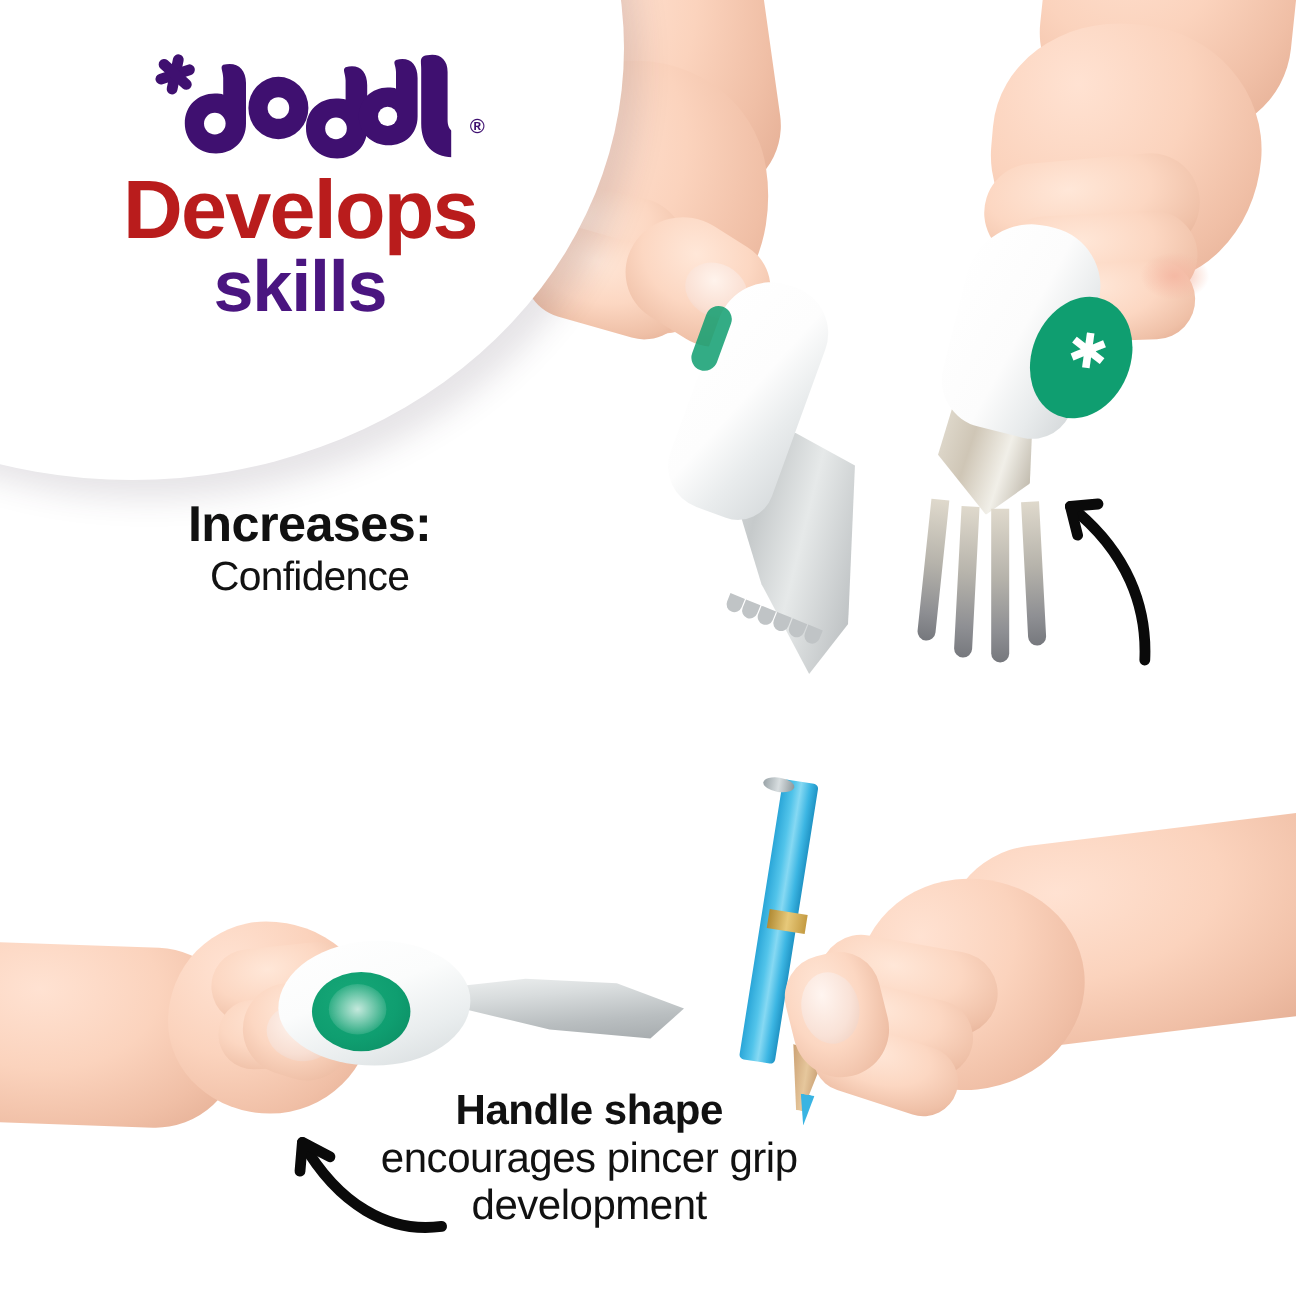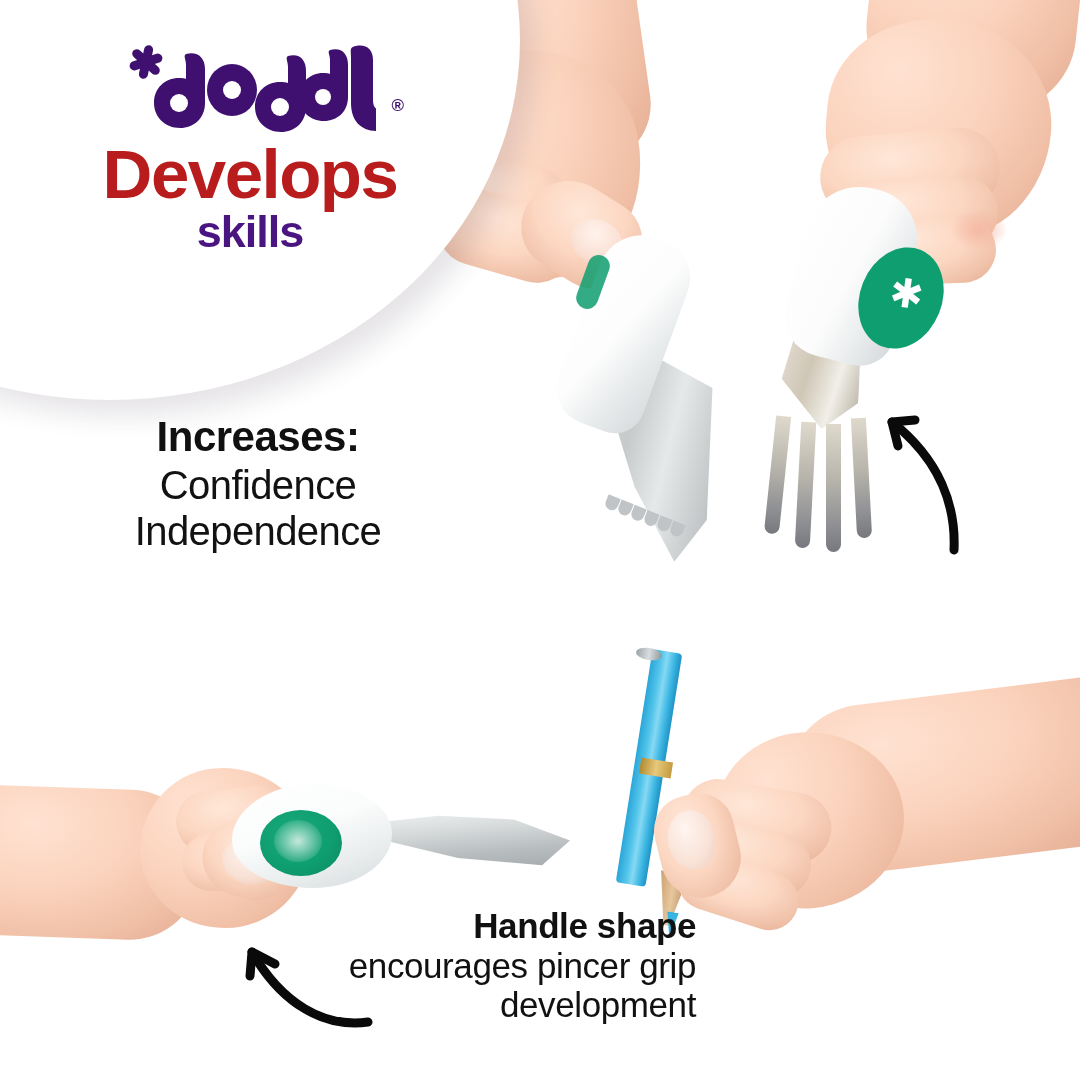--- a/index.html
+++ b/index.html
@@ -124,32 +124,32 @@
   #panel{position:absolute;left:-300px;top:-320px;width:820px;height:720px;border-radius:50%;
       background:#ffffff;box-shadow:14px 16px 26px rgba(60,50,70,.13);}
 
   
   #logo-block{position:absolute;left:92px;top:42px;width:300px;text-align:center;}
   #logo-mark{display:block;width:268px;height:92px;margin:0 auto;}
   #logo-reg{position:absolute;right:-12px;bottom:18px;color:#3f1070;font-size:17px;font-weight:700;}
 
   #headline{position:absolute;left:60px;top:142px;width:380px;text-align:center;line-height:.96;}
   #headline .l1{display:block;font-size:69px;font-weight:700;color:#b91c1c;letter-spacing:-1.5px;}
-  #headline .l2{display:block;font-size:45px;font-weight:700;color:#4a1580;letter-spacing:-1px;margin-top:2px;}
+  #headline .l2{display:block;font-size:60px;font-weight:700;color:#4a1580;letter-spacing:-1px;margin-top:2px;}
 
   #increases{position:absolute;left:58px;top:412px;width:400px;text-align:center;}
   #increases .head{display:block;font-size:42px;font-weight:700;color:#111;letter-spacing:-.5px;line-height:1.18;text-align:center;}
-  #increases .item{display:block;font-size:40px;font-weight:400;color:#121212;letter-spacing:-.6px;line-height:1.17;}
+  #increases .item{display:block;font-size:34px;font-weight:400;color:#121212;letter-spacing:-.6px;line-height:1.17;}
 
   #cap-grip{position:absolute;left:620px;top:548px;width:452px;text-align:center;line-height:1.12;}
   #cap-grip span{font-size:35px;color:#111;letter-spacing:-.4px;}
   #cap-grip .b{font-weight:700;}
   #cap-grip .r{font-weight:400;}
 
-  #cap-handle{position:absolute;left:286px;top:906px;width:410px;text-align:right;line-height:1.13;}
+  #cap-handle{position:absolute;left:286px;top:906px;width:410px;text-align:center;line-height:1.13;}
   #cap-handle span{font-size:35px;color:#111;letter-spacing:-.4px;}
   #cap-handle .b{font-weight:700;}
   #cap-handle .r{font-weight:400;}
 
   .arrow{position:absolute;}
 </style>
 </head>
 <body>
 
 <div id="stage">
@@ -265,21 +265,20 @@
   </div>
 
   <div id="headline">
     <span class="l1">Develops</span>
     <span class="l2">skills</span>
   </div>
 
   <div id="increases">
     <span class="head">Increases:</span>
     <span class="item">Confidence</span>
-    <span class="item">Independence</span>
   </div>
 
 
   <svg class="arrow" style="left:856px;top:398px;width:190px;height:170px;" viewBox="0 0 190 170">
     <path d="M98 152 C100 108, 84 62, 36 24" stroke="#0a0a0a" stroke-width="9" fill="none" stroke-linecap="round"></path>
     <path d="M36 24 L59 22 M36 24 L42 48" stroke="#0a0a0a" stroke-width="9" fill="none" stroke-linecap="round"></path>
   </svg>
 
   <div id="cap-handle">
     <span class="b">Handle shape</span><span class="r"> encourages pincer grip development</span>

